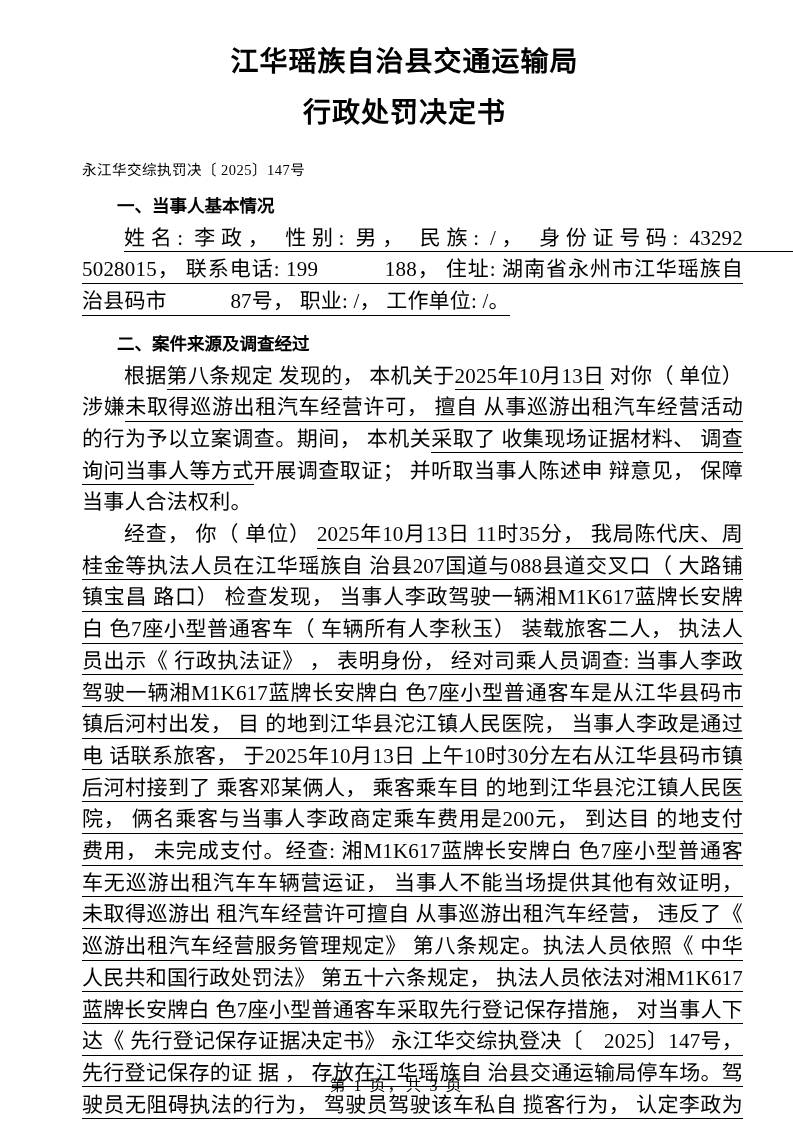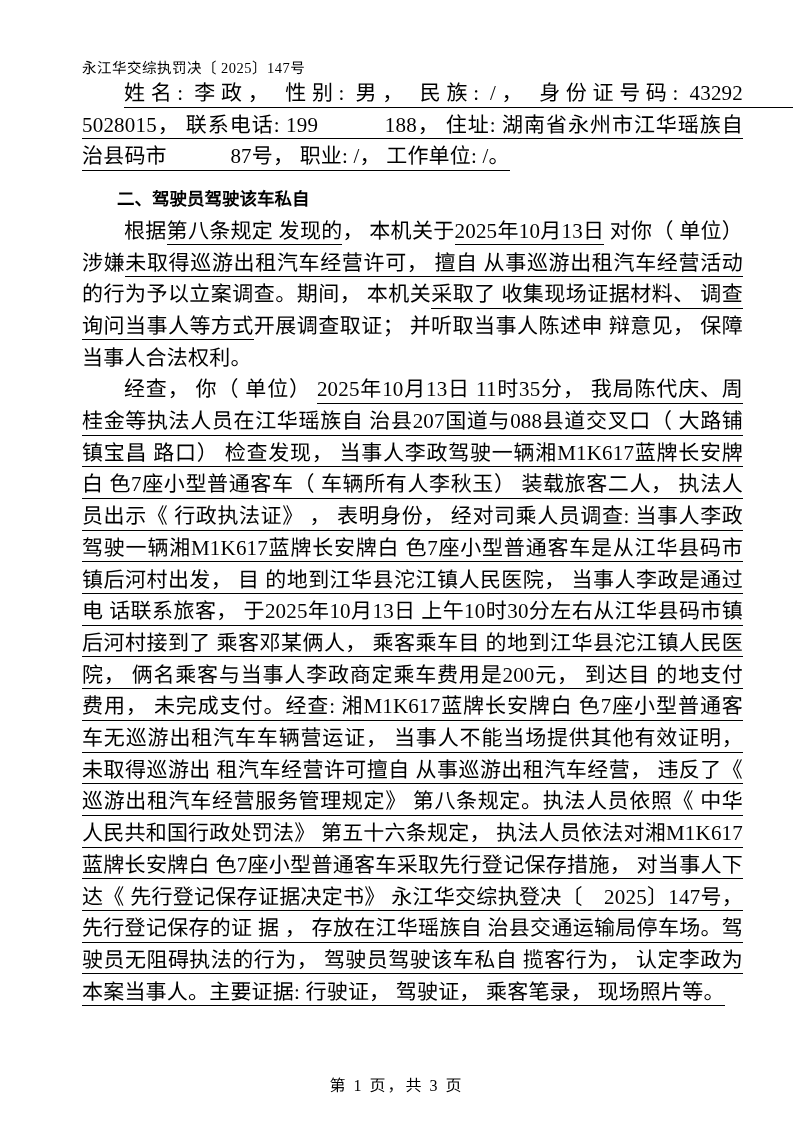--- a/index.html
+++ b/index.html
@@ -62,29 +62,34 @@
     text-align: center;
     font-size: 16px;
     letter-spacing: 2px;
   }
 </style>
 </head>
 <body>
 
 <div class="page">
 
+  <h1 class="doc-title">
+    <div>江华瑶族自治县交通运输局</div>
+    <div>行政处罚决定书</div>
+  </h1>
 
   <div class="doc-number">永江华交综执罚决〔 2025〕147号</div>
 
   <div>
+    <div class="section-heading">一、当事人基本情况</div>
     <p class="para"><span class="u">姓名: 李政， 性别: 男， 民族: /， 身份证号码: 43292　　　5028015， 联系电话: 199　　　188， 住址: 湖南省永州市江华瑶族自 治县码市　　　87号， 职业: /， 工作单位: /。</span></p>
   </div>
 
   <div>
-    <div class="section-heading">二、驾驶员驾驶该车私自</div>
+    <div class="section-heading">二、案件来源及调查经过</div>
     <p class="para"><span>根据</span><span class="u">第八条规定 发现的</span><span>， 本机关于</span><span class="u">2025年10月13日</span><span> 对你（ 单位） 涉嫌</span><span class="u">未取得巡游出租汽车经营许可， 擅自 从事巡游出租汽车经营活动</span><span>的行为予以立案调查。期间， 本机关</span><span class="u">采取了 收集现场证据材料、 调查询问当事人等方式</span><span>开展调查取证； 并听取当事人陈述申 辩意见， 保障当事人合法权利。</span></p>
   </div>
 
   <div>
     <p class="para"><span>经查， 你（ 单位） </span><span class="u">2025年10月13日 11时35分， 我局陈代庆、周桂金等执法人员在江华瑶族自 治县207国道与088县道交叉口（ 大路铺镇宝昌 路口） 检查发现， 当事人李政驾驶一辆湘M1K617蓝牌长安牌白 色7座小型普通客车（ 车辆所有人李秋玉） 装载旅客二人， 执法人员出示《 行政执法证》 ， 表明身份， 经对司乘人员调查: 当事人李政驾驶一辆湘M1K617蓝牌长安牌白 色7座小型普通客车是从江华县码市镇后河村出发， 目 的地到江华县沱江镇人民医院， 当事人李政是通过电 话联系旅客， 于2025年10月13日 上午10时30分左右从江华县码市镇后河村接到了 乘客邓某俩人， 乘客乘车目 的地到江华县沱江镇人民医院， 俩名乘客与当事人李政商定乘车费用是200元， 到达目 的地支付费用， 未完成支付。经查: 湘M1K617蓝牌长安牌白 色7座小型普通客车无巡游出租汽车车辆营运证， 当事人不能当场提供其他有效证明， 未取得巡游出 租汽车经营许可擅自 从事巡游出租汽车经营， 违反了《 巡游出租汽车经营服务管理规定》 第八条规定。执法人员依照《 中华人民共和国行政处罚法》 第五十六条规定， 执法人员依法对湘M1K617蓝牌长安牌白 色7座小型普通客车采取先行登记保存措施， 对当事人下达《 先行登记保存证据决定书》 永江华交综执登决〔　2025〕147号， 先行登记保存的证 据 ， 存放在江华瑶族自 治县交通运输局停车场。驾驶员无阻碍执法的行为， 驾驶员驾驶该车私自 揽客行为， 认定李政为本案当事人。主要证据: 行驶证， 驾驶证， 乘客笔录， 现场照片等。</span></p>
   </div>
 
   <div class="footer">第 1 页，共 3 页</div>
 
 </div>

